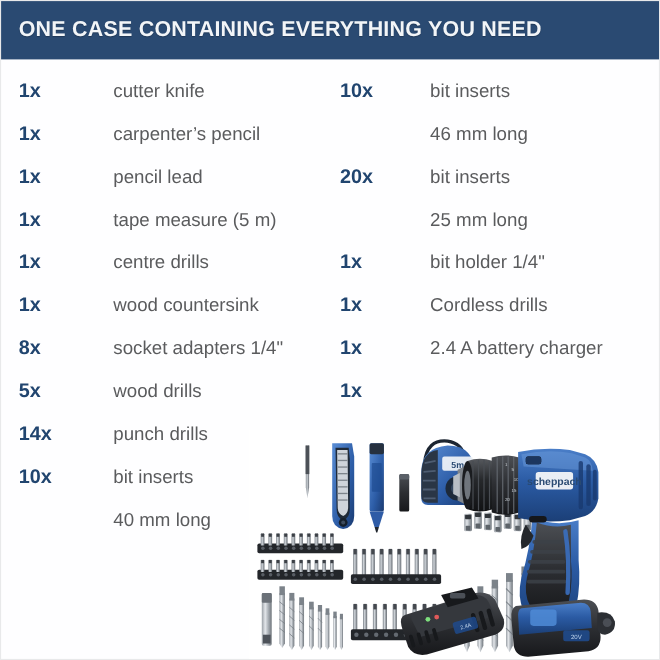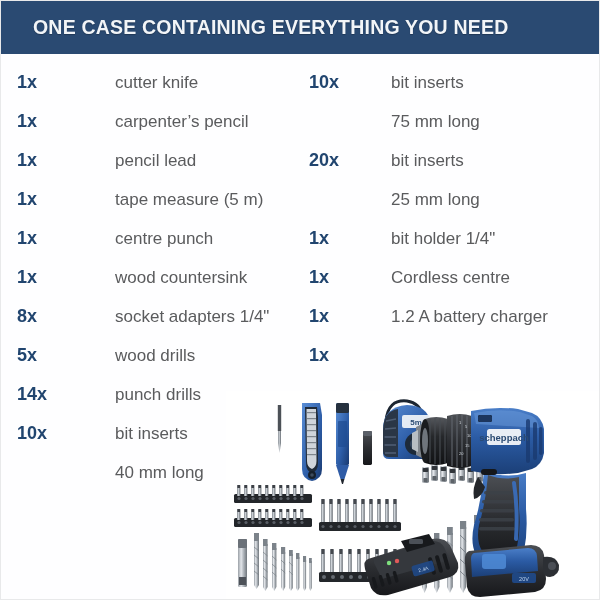--- a/index.html
+++ b/index.html
@@ -22,21 +22,21 @@
     position:absolute; left:0; top:0;
     width:600px; height:53px;
     background:#2a4a72;
     display:flex; align-items:center;
   }
   .header-title {
     color:#f2f5f8;
     font-size:19.5px;
     font-weight:bold;
     letter-spacing:0.2px;
-    padding-left:32px;
+    padding-left:16px;
     white-space:nowrap;
     text-shadow:0 1px 1px rgba(0,0,0,0.25);
   }
 
   
   .col {
     position:absolute;
     font-size:0;
   }
   .col-left  { left:0;   top:62px; width:300px; }
@@ -56,21 +56,21 @@
     white-space:nowrap;
   }
   .item {
     color:#5a5b5d;
     font-size:17px;
     white-space:nowrap;
   }
 
   
   .col-left  .qty  { position:absolute; left:16px; }
-  .col-left  .item { position:absolute; left:114px; }
+  .col-left  .item { position:absolute; left:102px; }
   
   .col-right .qty  { position:absolute; left:16px; }
   .col-right .item { position:absolute; left:98px; }
 
   
   .product-photo {
     position:absolute;
     left:225px; top:390px;
     width:375px; height:218px;
   }
@@ -97,21 +97,21 @@
     <div class="spec-row">
       <span class="qty">1x</span>
       <span class="item">pencil lead</span>
     </div>
     <div class="spec-row">
       <span class="qty">1x</span>
       <span class="item">tape measure (5 m)</span>
     </div>
     <div class="spec-row">
       <span class="qty">1x</span>
-      <span class="item">centre punch</span>
+      <span class="item">centre drills</span>
     </div>
     <div class="spec-row">
       <span class="qty">1x</span>
       <span class="item">wood countersink</span>
     </div>
     <div class="spec-row">
       <span class="qty">8x</span>
       <span class="item">socket adapters 1/4"</span>
     </div>
     <div class="spec-row">
@@ -132,41 +132,41 @@
     </div>
   </div>
 
   <div class="col col-right">
     <div class="spec-row">
       <span class="qty">10x</span>
       <span class="item">bit inserts</span>
     </div>
     <div class="spec-row">
       <span class="qty"></span>
-      <span class="item">75 mm long</span>
+      <span class="item">46 mm long</span>
     </div>
     <div class="spec-row">
       <span class="qty">20x</span>
       <span class="item">bit inserts</span>
     </div>
     <div class="spec-row">
       <span class="qty"></span>
       <span class="item">25 mm long</span>
     </div>
     <div class="spec-row">
       <span class="qty">1x</span>
       <span class="item">bit holder 1/4"</span>
     </div>
     <div class="spec-row">
       <span class="qty">1x</span>
-      <span class="item">Cordless centre</span>
-    </div>
-    <div class="spec-row">
-      <span class="qty">1x</span>
-      <span class="item">1.2 A battery charger</span>
+      <span class="item">Cordless drills</span>
+    </div>
+    <div class="spec-row">
+      <span class="qty">1x</span>
+      <span class="item">2.4 A battery charger</span>
     </div>
     <div class="spec-row">
       <span class="qty">1x</span>
     </div>
   </div>
 
   <div class="product-photo">
     <svg width="375" height="218" viewBox="0 0 375 218" xmlns="http://www.w3.org/2000/svg">
       <defs>
         <linearGradient id="gBlue" x1="0" y1="0" x2="0" y2="1">

